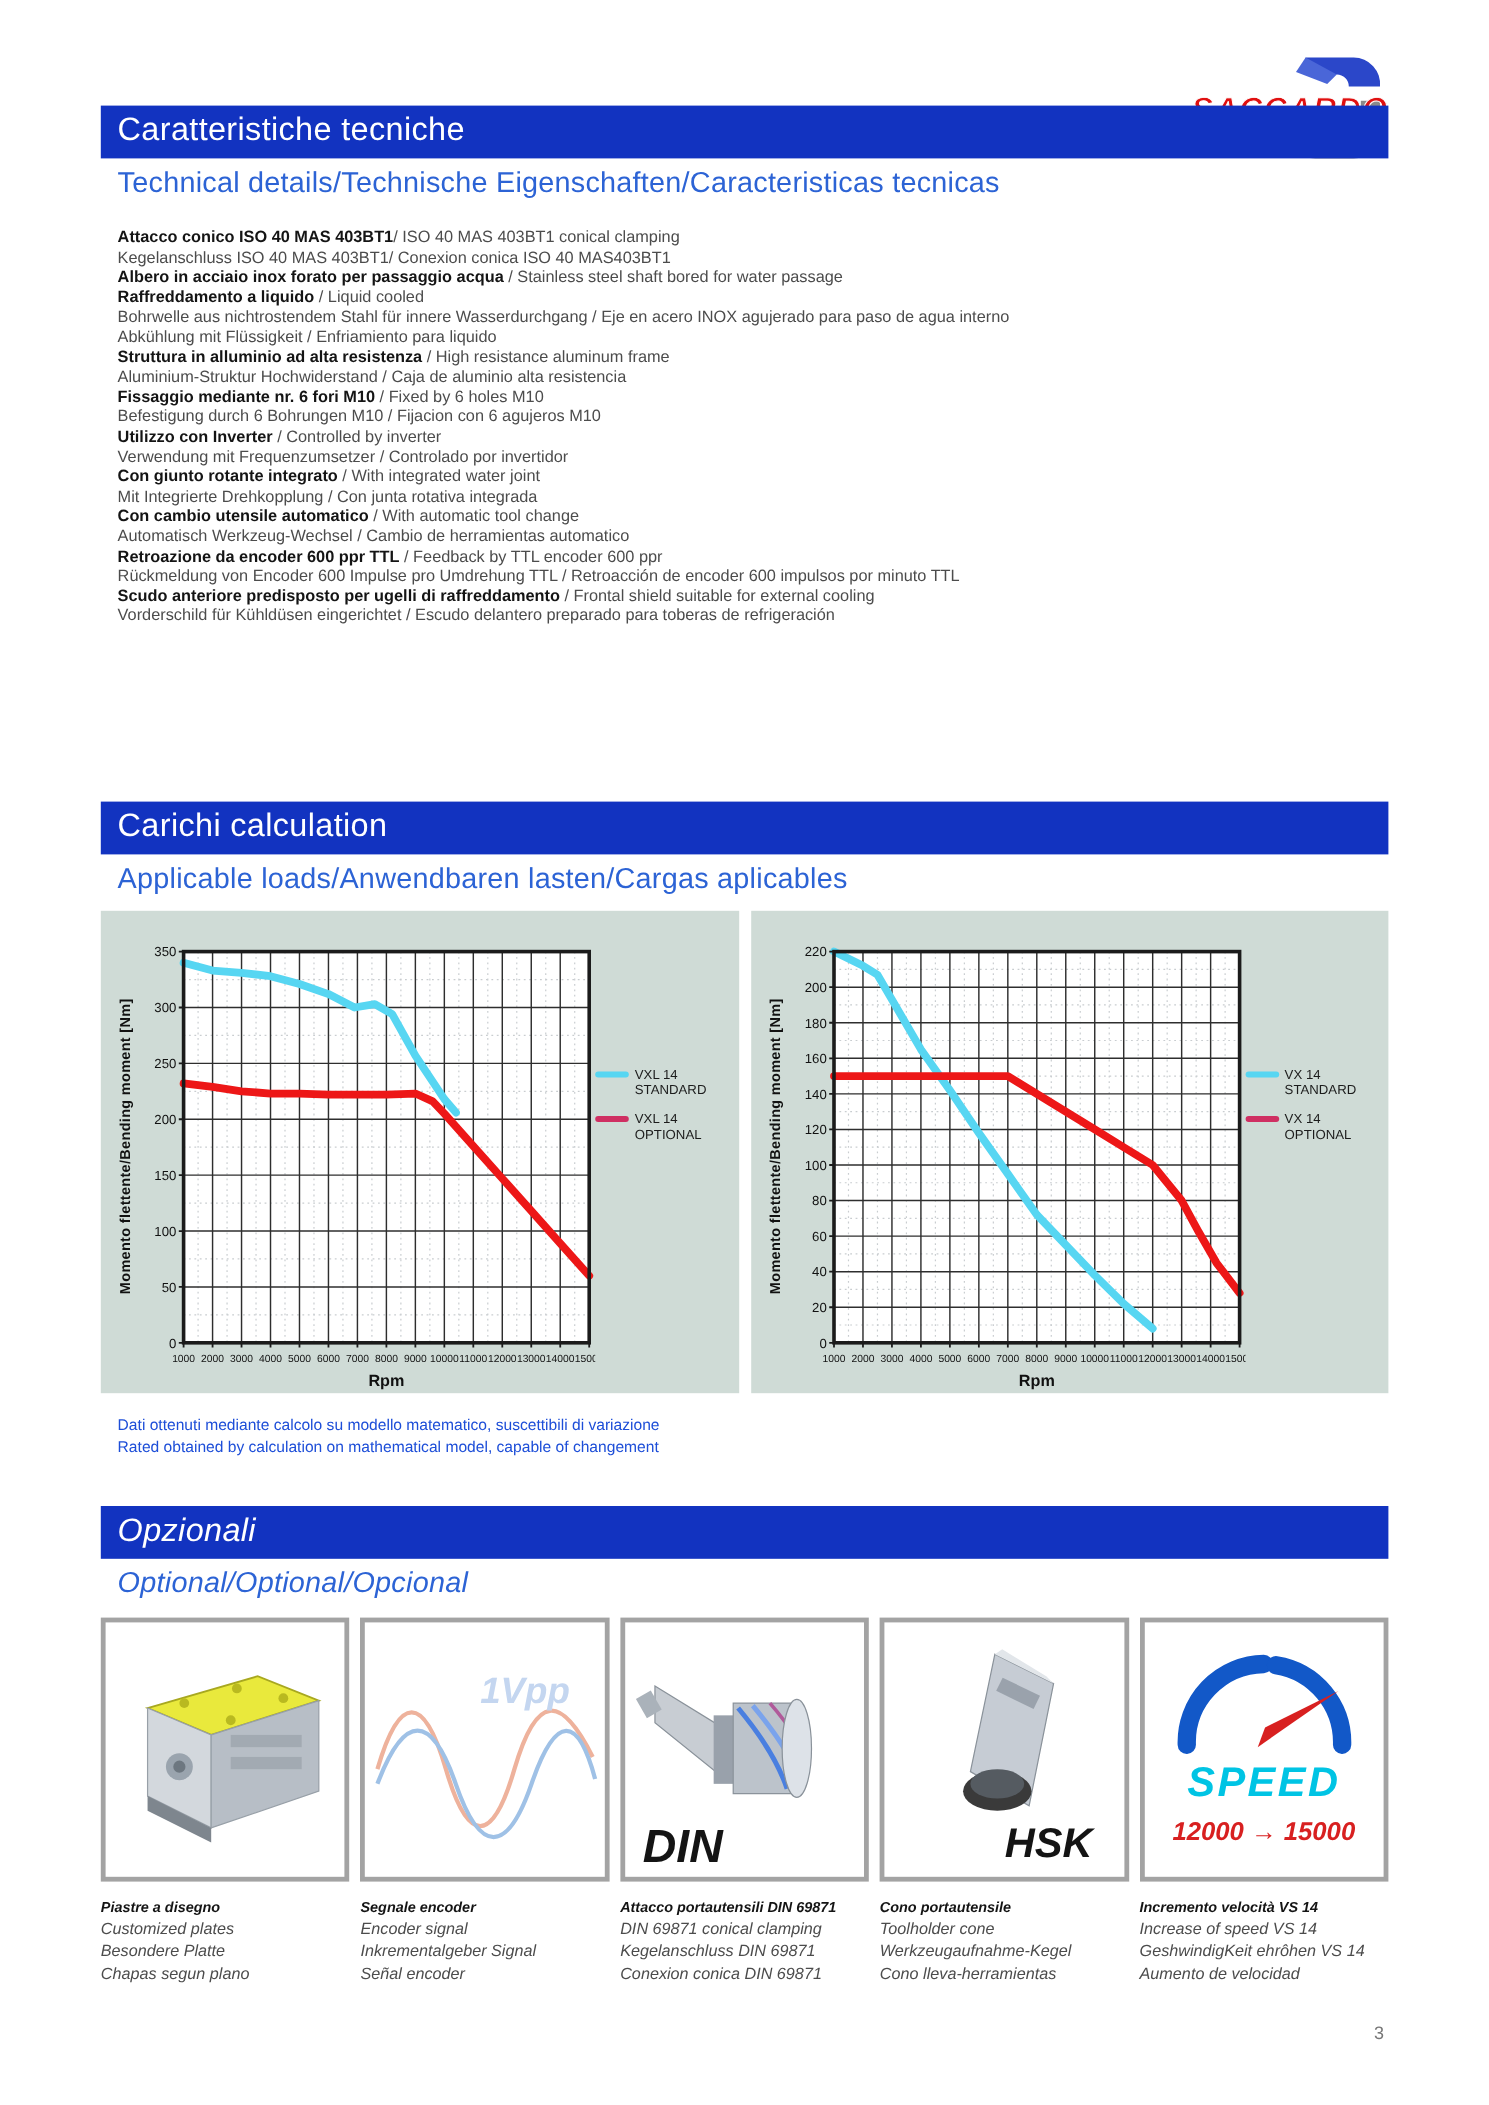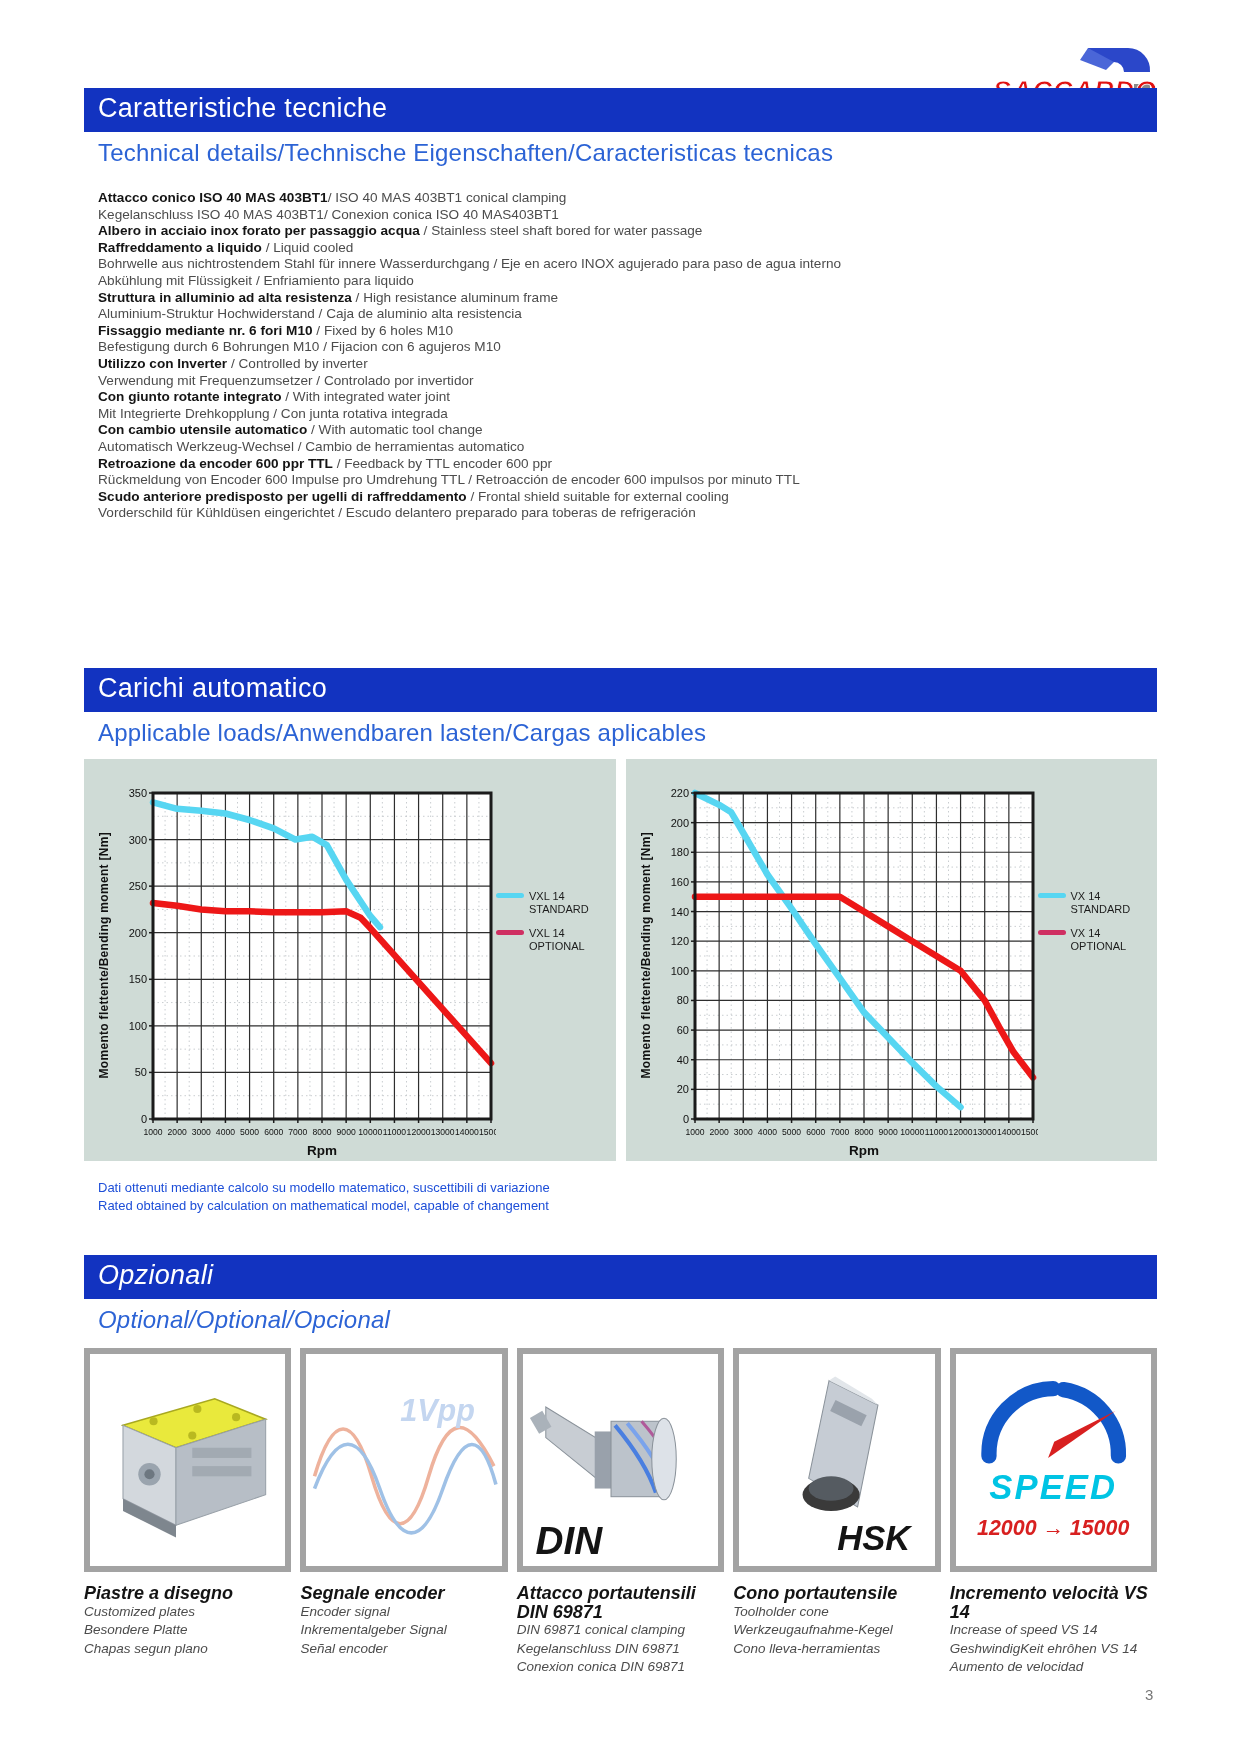--- a/index.html
+++ b/index.html
@@ -19,26 +19,26 @@
          padding:26px 2px 0 8px;display:flex;flex:1;}
   .ylab{width:24px;display:flex;align-items:center;justify-content:center;height:340px;}
   .ylab span{writing-mode:vertical-rl;transform:rotate(180deg);
              font-size:12px;font-weight:bold;color:#111;letter-spacing:.3px;}
   .legend{width:96px;margin-top:105px;font-size:11px;line-height:12.5px;color:#1c1c1c;}
   .leg-item{position:relative;padding-left:33px;margin-bottom:12px;}
   .leg-swatch{position:absolute;left:0;top:3px;width:28px;height:5px;border-radius:3px;}
   .note{margin:18px 0 0 14px;font-size:13px;line-height:17.5px;color:#1d4ed8;}
   
   .cards{display:flex;gap:9px;margin-top:14px;}
-  .card{flex:1;height:212px;border:6px solid #a3a3a3;background:#fff;
+  .card{flex:1;height:212px;border:4px solid #a3a3a3;background:#fff;
         position:relative;overflow:hidden;}
   .card svg{width:100%;height:100%;display:block;}
   .caps{display:flex;gap:9px;margin-top:12px;}
   .cap{flex:1;font-size:13.5px;line-height:18.5px;color:#4c4c4c;}
-  .cap b{display:block;color:#141414;font-size:18px;}
+  .cap b{display:block;color:#141414;font-size:12px;}
   .pagenum{color:#777;font-size:15px;}
   svg text{font-family:"Liberation Sans",sans-serif;}
 </style>
 </head>
 <body>
 
 <div class="abs" style="left:993px;top:44px;width:170px;height:98px;">
   <svg viewBox="0 0 170 98">
     <path d="M95 4 h40 a22 22 0 0 1 22 24 l-26 0 a10 10 0 0 0 -10 -10 l-26 0 z" fill="#2b47c9"></path>
     <path d="M95 4 l26 14 -8 8 -26 -10 z" fill="#4a66d8"></path>
@@ -68,21 +68,21 @@
       <div><b>Con cambio utensile automatico</b> / With automatic tool change</div>
       <div>Automatisch Werkzeug-Wechsel / Cambio de herramientas automatico</div>
       <div><b>Retroazione da encoder 600 ppr TTL</b> / Feedback by TTL encoder 600 ppr</div>
       <div>Rückmeldung von Encoder 600 Impulse pro Umdrehung TTL / Retroacción de encoder 600 impulsos por minuto TTL</div>
       <div><b>Scudo anteriore predisposto per ugelli di raffreddamento</b> / Frontal shield suitable for external cooling</div>
       <div>Vorderschild für Kühldüsen eingerichtet / Escudo delantero preparado para toberas de refrigeración</div>
     </div>
 </div>
 
 <div class="abs section" style="top:668px;">
-  <div class="bar">Carichi automatico</div>
+  <div class="bar">Carichi calculation</div>
   <div class="sub">Applicable loads/Anwendbaren lasten/Cargas aplicables</div>
   <div class="panels">
     <div class="panel">
       <div class="ylab">
           <span>Momento flettente/Bending moment [Nm]</span>
         </div>
       <svg width="380" height="378">
           <rect x="37" y="8" width="338" height="326" fill="#ffffff"></rect>
           <line x1="49.07142857142857" y1="8" x2="49.07142857142857" y2="334" stroke="#c9cdd0" stroke-width="1" stroke-dasharray="1.5,3"></line>
           <line x1="73.21428571428572" y1="8" x2="73.21428571428572" y2="334" stroke="#c9cdd0" stroke-width="1" stroke-dasharray="1.5,3"></line>

